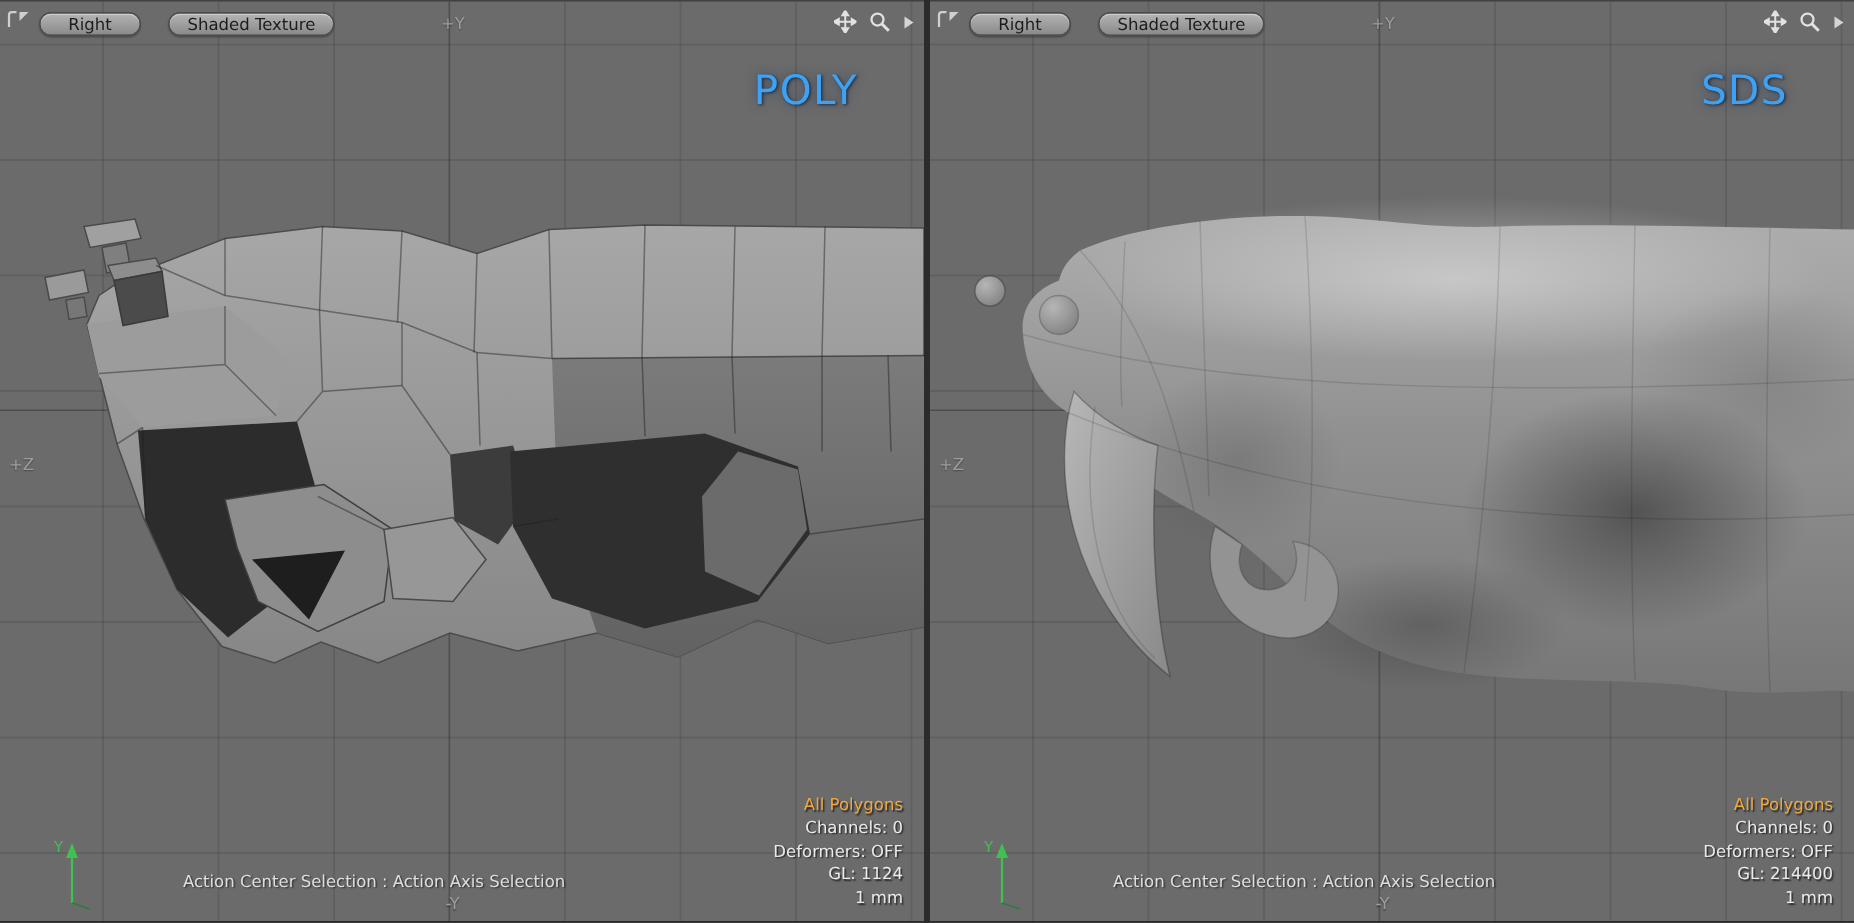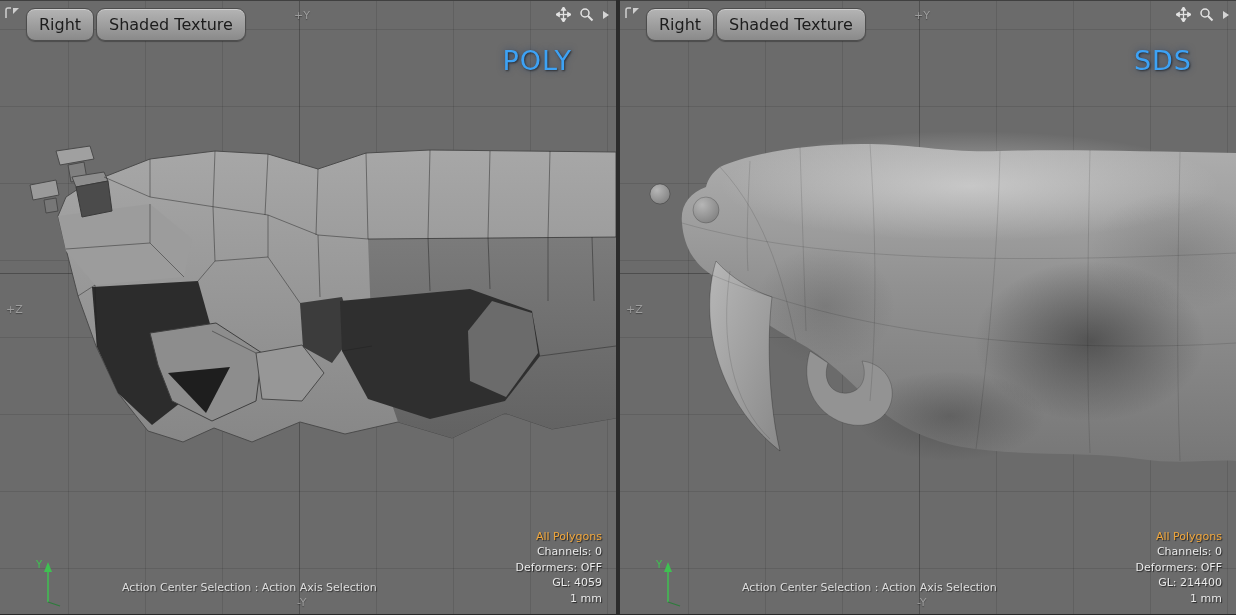--- a/index.html
+++ b/index.html
@@ -15,29 +15,29 @@
     position:absolute; inset:0;
     background-image:
       linear-gradient(to bottom, rgba(0,0,0,0.10) 1px, transparent 1px),
       linear-gradient(to right, rgba(0,0,0,0.10) 1px, transparent 1px);
     background-size:77px 77px; background-position:68px 28px;
   }
   .axis-h { position:absolute; left:0; right:0; top:272px; height:1px; background:rgba(0,0,0,0.28); }
   .axis-v { position:absolute; top:0; bottom:0; left:299px; width:1px; background:rgba(0,0,0,0.16); }
   .model { position:absolute; inset:0; width:616px; height:615px; }
   .pill {
-    position:absolute; top:7px; height:33px; border-radius:9px; border:1px solid #4d4d4d;
+    position:absolute; top:7px; height:16px; border-radius:9px; border:1px solid #4d4d4d;
     background:linear-gradient(#b4b4b4,#8a8a8a); color:#1c1c1c;
-    font-family:"DejaVu Sans", sans-serif; font-size:16px;
+    font-family:"DejaVu Sans", sans-serif; font-size:11px;
     display:flex; align-items:center; justify-content:center; padding:1px 12px;
     box-shadow:inset 0 1px 0 rgba(255,255,255,0.35), 0 1px 1px rgba(0,0,0,0.3);
     cursor:pointer; white-space:nowrap;
   }
   .pill.view { left:26px; min-width:68px; }
-  .pill.shade { left:96px; }
+  .pill.shade { left:112px; }
   .corner { position:absolute; top:4px; left:4px; width:16px; height:14px; cursor:pointer; }
   .vp-icons { position:absolute; right:6px; top:6px; display:flex; gap:8px; align-items:center; }
   .vp-icons > span { display:inline-flex; cursor:pointer; }
   .axis-label { position:absolute; color:#9d9d9d; font-size:11px; text-shadow:0 1px 1px rgba(0,0,0,0.35); }
   .axis-top { top:8px; left:294px; }
   .axis-bottom { bottom:5px; left:297px; }
   .axis-left { top:302px; left:6px; }
   .mode-label {
     position:absolute; top:44px; right:44px; font-size:27px; font-weight:normal;
     color:#3da2f5; letter-spacing:1px;
@@ -146,21 +146,21 @@
     <span class="axis-label axis-top">+Y</span>
     <span class="axis-label axis-left">+Z</span>
     <span class="axis-label axis-bottom">-Y</span>
 
     <div class="mode-label">POLY</div>
 
     <div class="info">
       <div class="sel">All Polygons</div>
       <div>Channels: 0</div>
       <div>Deformers: OFF</div>
-      <div>GL: 4059</div>
+      <div>GL: 1124</div>
       <div>1 mm</div>
     </div>
 
     <div class="status">Action Center Selection : Action Axis Selection</div>
 
     <svg class="gizmo" width="34" height="54" viewBox="0 0 34 54">
       <line x1="14" y1="48" x2="14" y2="16" stroke="#3ec151" stroke-width="1.5"></line>
       <path d="M14 8 L10 18 L18 18 Z" fill="#3ec151"></path>
       <line x1="14" y1="48" x2="26" y2="52" stroke="#2d7c3b" stroke-width="1.2"></line>
       <text x="2" y="14" fill="#3ec151" font-size="10" font-family="DejaVu Sans, sans-serif">Y</text>

